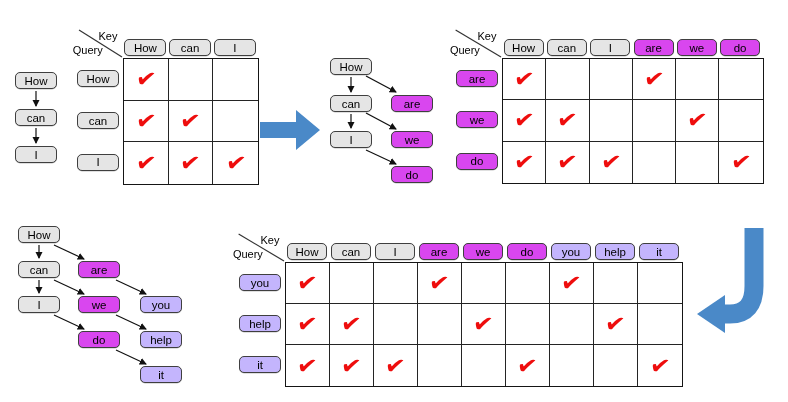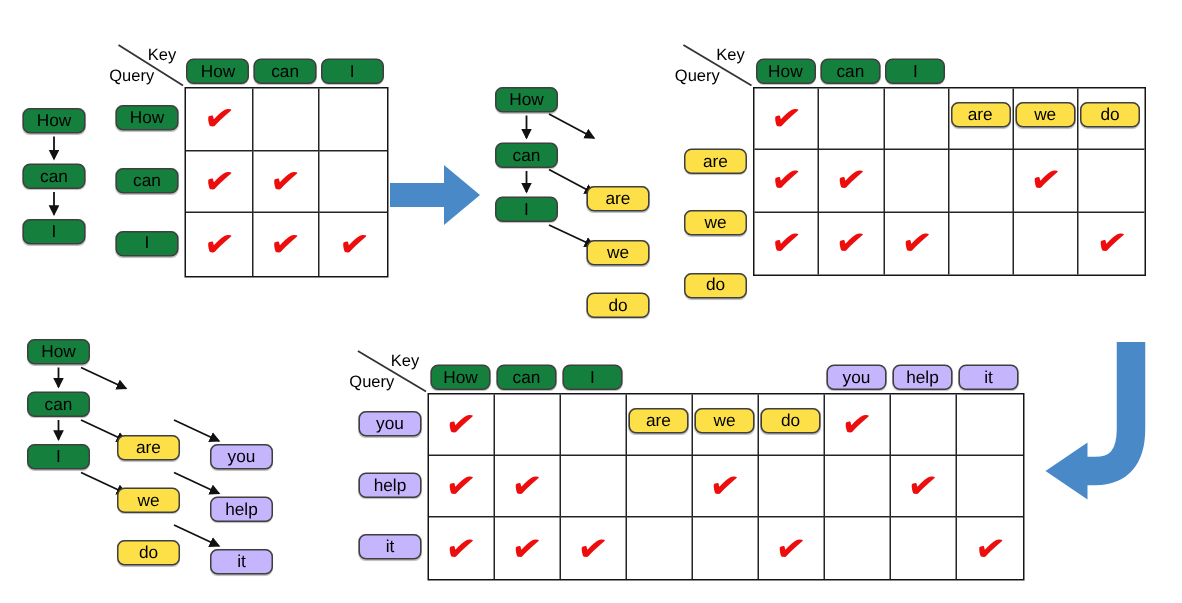--- a/index.html
+++ b/index.html
@@ -7,22 +7,22 @@
     position:relative;width:788px;height:402px;background:#ffffff;overflow:hidden;
     font-family:"Liberation Sans",sans-serif;
   }
   .token{
     position:absolute;width:42px;height:17px;box-sizing:border-box;
     border:1.4px solid #3f3f3f;border-radius:5px;
     display:flex;align-items:center;justify-content:center;
     font-size:11.5px;color:#000;z-index:3;background:#e7e6e6;
     box-shadow:0 0.5px 0.5px rgba(0,0,0,0.25);
   }
-  .gray{background:#15803d;}
-  .blue{background:#fde047;margin-top:29px;}
+  .gray{background:#e5e5e5;}
+  .blue{background:#d946ef;}
   .yellow{background:#c4b5fd;}
   .arrows-layer{position:absolute;left:0;top:0;width:788px;height:402px;z-index:1;}
   .matrix{position:absolute;z-index:2;}
   .corner{position:absolute;left:0;top:0;overflow:visible;}
   .axis-t{font-size:11px;fill:#000;font-family:"Liberation Sans",sans-serif;}
   .grid{
     position:absolute;box-sizing:content-box;border:1.6px solid #151515;
     display:grid;background:#fff;
   }
   .cell{

